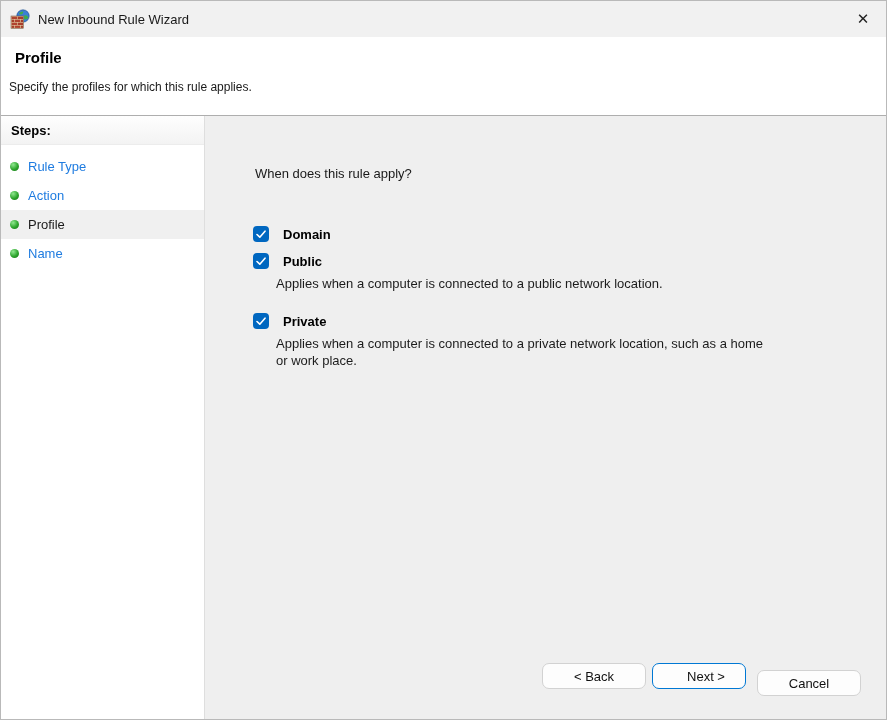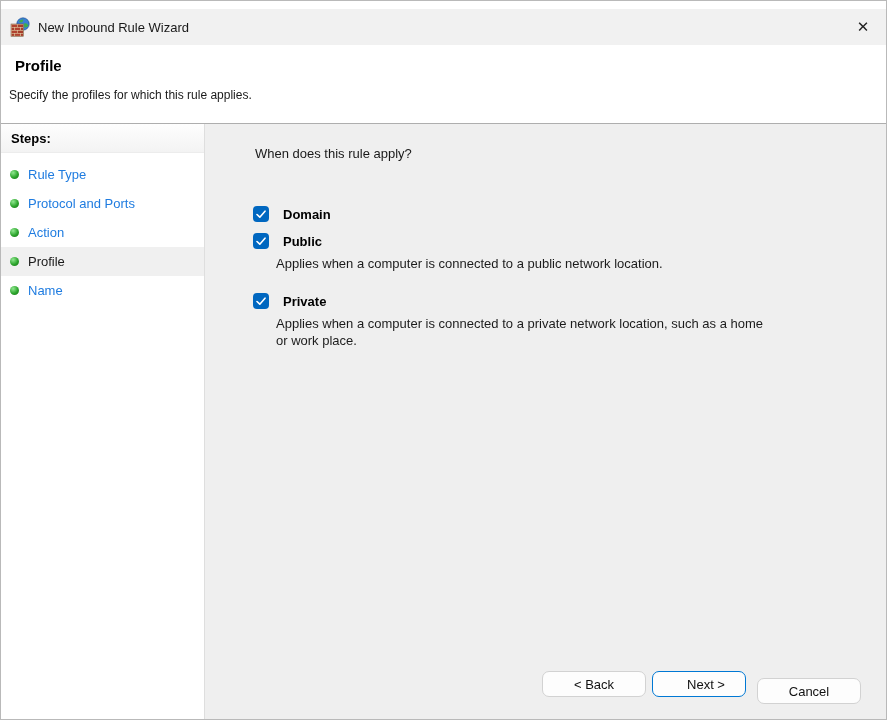--- a/index.html
+++ b/index.html
@@ -1,20 +1,20 @@
 <!DOCTYPE html>
 <html><head>
 <meta charset="utf-8">
 <style>
   html,body { margin:0; padding:0; background:#fff; font-family:"Liberation Sans",sans-serif; }
   .window { width:887px; height:720px; box-sizing:border-box; border:1px solid #b9b9b9;
             background:#fff; position:relative; overflow:hidden; }
 
   
-  .titlebar { height:36px; background:#f1f1f1; display:flex; align-items:center; padding-left:9px;margin-top:8px; }
+  .titlebar { height:36px; background:#f1f1f1; display:flex; align-items:center; padding-left:9px; }
   .app-icon { width:20px; height:20px; display:inline-flex; }
   .win-title { font-size:13px; color:#191919; margin-left:8px; }
   .close-btn { margin-left:auto; width:46px; height:36px; background:transparent; border:none;
                font-size:15px; color:#222; cursor:pointer; padding:0; font-family:inherit; }
 
   
   .header { height:79px; background:#ffffff; border-bottom:1px solid #aeaeae; box-sizing:border-box; }
   .page-title { font-size:15px; font-weight:bold; color:#000; padding:12px 0 0 14px; }
   .page-subtitle { font-size:12px; color:#1a1a1a; margin:14px 0 0 8px; }
 
@@ -28,21 +28,21 @@
   .step-list { margin-top:7px; }
   .step-item { height:29px; display:flex; align-items:center; padding-left:9px; gap:9px; cursor:pointer; }
   .bullet { width:9px; height:9px; border-radius:50%; flex:0 0 9px;
             background:radial-gradient(circle at 35% 30%, #90e890, #2da52d 55%, #157015); }
   .step-label { font-size:13px; color:#1f7ce0; }
   .step-item.current { background:#f0f0f0; }
   .step-item.current .step-label { color:#1a1a1a; }
 
   
   .main { flex:1; background:#efefef; position:relative; }
-  .question { font-size:13px; color:#191919; margin:22px 0 0 50px; line-height:15px; }
+  .question { font-size:13px; color:#191919; margin:50px 0 0 50px; line-height:15px; }
   .group { margin-left:48px; }
   .g1 { margin-top:44px; } .g2 { margin-top:20px; } .g3 { margin-top:9px; }
   .row { display:flex; align-items:center; gap:14px; height:18px; }
   .checkbox { width:16px; height:16px; border-radius:4px; background:#0067c0;
               display:flex; align-items:center; justify-content:center; cursor:pointer; flex:0 0 16px; }
   .cb-label { font-size:13px; font-weight:bold; color:#000; }
   .desc { font-size:13px; color:#1c1c1c; margin:5px 0 0 23px; line-height:17px;
           white-space:pre-line; max-width:560px; }
 
   
@@ -89,24 +89,20 @@
   </div>
 
   <div class="content">
 
     <div class="sidebar">
       <div class="steps-heading">Steps:</div>
       <div class="step-list">
         <div class="step-item">
           <span class="bullet"></span>
           <span class="step-label">Rule Type</span>
-        </div>
-        <div class="step-item">
-          <span class="bullet"></span>
-          <span class="step-label">Protocol and Ports</span>
         </div>
         <div class="step-item">
           <span class="bullet"></span>
           <span class="step-label">Action</span>
         </div>
         <div class="step-item current">
           <span class="bullet"></span>
           <span class="step-label">Profile</span>
         </div>
         <div class="step-item">

